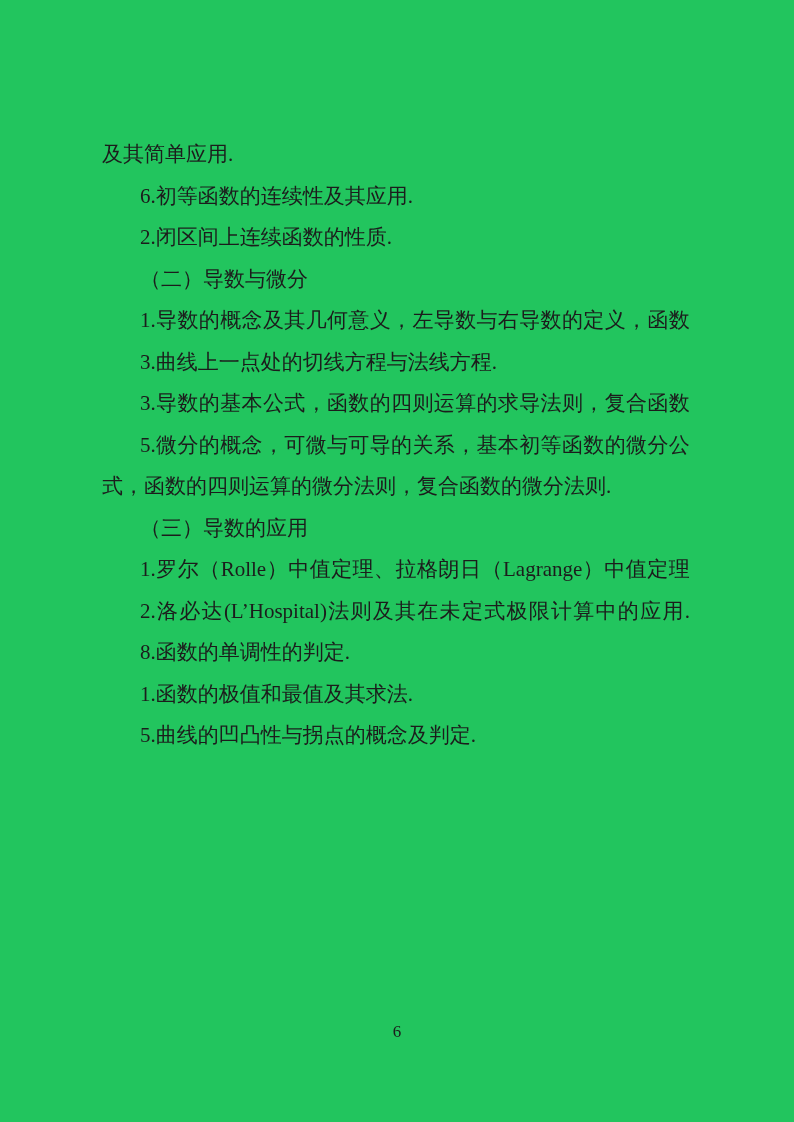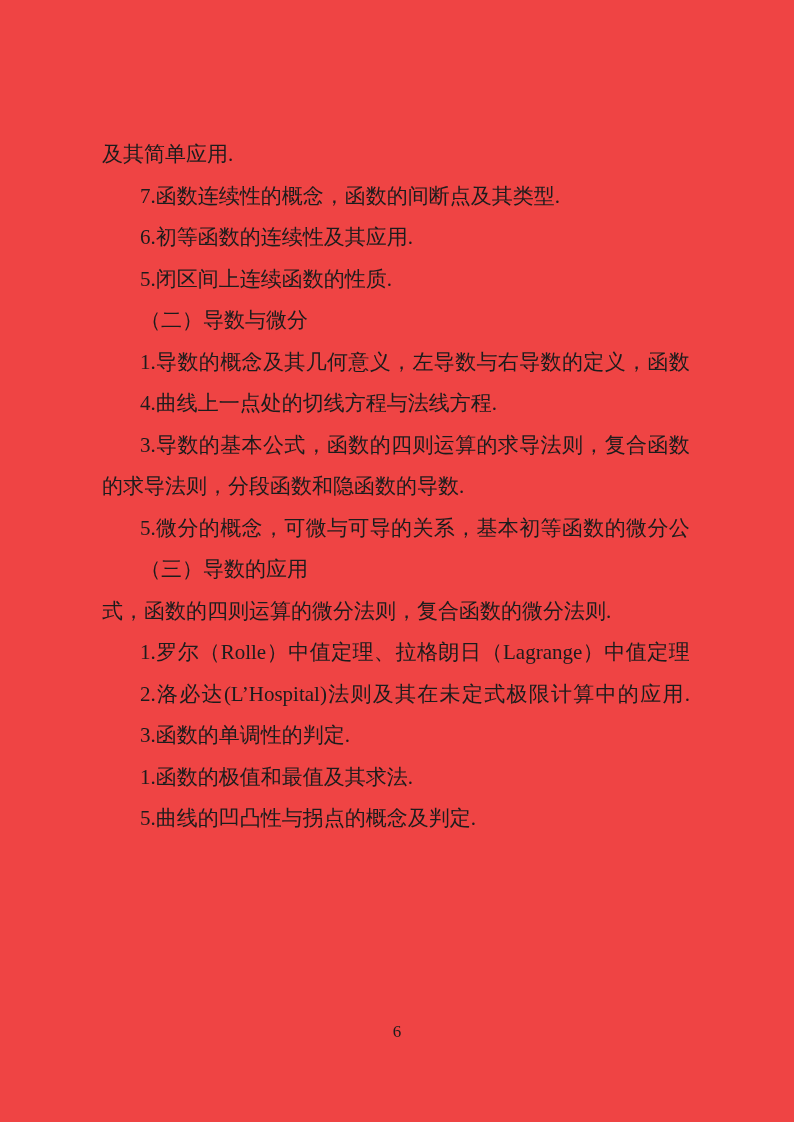--- a/index.html
+++ b/index.html
@@ -5,21 +5,21 @@
   html, body {
     margin: 0;
     padding: 0;
     background: #e8e8e8;
   }
   .page {
     position: relative;
     width: 794px;
     height: 1122px;
     margin: 0 auto;
-    background: #ef4444;
+    background: #22c55e;
     font-family: "Liberation Serif", "DejaVu Serif", serif;
     color: #1c1c1c;
     overflow: hidden;
   }
   .doc-body {
     position: absolute;
     left: 102px;
     top: 134px;
     width: 588px;
     font-size: 21px;
@@ -52,23 +52,22 @@
     line-height: 20px;
     color: #1c1c1c;
   }
 </style>
 </head>
 <body>
 
 <div class="page">
   <div class="doc-body" id="doc-body">
       <div class="line">及其简单应用.</div>
-      <div class="line indent">7.函数连续性的概念，函数的间断点及其类型.</div>
       <div class="line indent">6.初等函数的连续性及其应用.</div>
-      <div class="line indent">5.闭区间上连续函数的性质.</div>
+      <div class="line indent">2.闭区间上连续函数的性质.</div>
       <div class="line indent">（二）导数与微分</div>
       <div class="line indent fill">
         <span>1.</span>
         <span>导</span>
         <span>数</span>
         <span>的</span>
         <span>概</span>
         <span>念</span>
         <span>及</span>
         <span>其</span>
@@ -84,21 +83,21 @@
         <span>右</span>
         <span>导</span>
         <span>数</span>
         <span>的</span>
         <span>定</span>
         <span>义</span>
         <span>，</span>
         <span>函</span>
         <span>数</span>
       </div>
-      <div class="line indent">4.曲线上一点处的切线方程与法线方程.</div>
+      <div class="line indent">3.曲线上一点处的切线方程与法线方程.</div>
       <div class="line indent fill">
         <span>3.</span>
         <span>导</span>
         <span>数</span>
         <span>的</span>
         <span>基</span>
         <span>本</span>
         <span>公</span>
         <span>式</span>
         <span>，</span>
@@ -113,21 +112,20 @@
         <span>求</span>
         <span>导</span>
         <span>法</span>
         <span>则</span>
         <span>，</span>
         <span>复</span>
         <span>合</span>
         <span>函</span>
         <span>数</span>
       </div>
-      <div class="line">的求导法则，分段函数和隐函数的导数.</div>
       <div class="line indent fill">
         <span>5.</span>
         <span>微</span>
         <span>分</span>
         <span>的</span>
         <span>概</span>
         <span>念</span>
         <span>，</span>
         <span>可</span>
         <span>微</span>
@@ -142,22 +140,22 @@
         <span>本</span>
         <span>初</span>
         <span>等</span>
         <span>函</span>
         <span>数</span>
         <span>的</span>
         <span>微</span>
         <span>分</span>
         <span>公</span>
       </div>
+      <div class="line">式，函数的四则运算的微分法则，复合函数的微分法则.</div>
       <div class="line indent">（三）导数的应用</div>
-      <div class="line">式，函数的四则运算的微分法则，复合函数的微分法则.</div>
       <div class="line indent fill">
         <span>1.</span>
         <span>罗</span>
         <span>尔</span>
         <span>（</span>
         <span>Rolle</span>
         <span>）</span>
         <span>中</span>
         <span>值</span>
         <span>定</span>
@@ -192,18 +190,18 @@
         <span>极</span>
         <span>限</span>
         <span>计</span>
         <span>算</span>
         <span>中</span>
         <span>的</span>
         <span>应</span>
         <span>用</span>
         <span>.</span>
       </div>
-      <div class="line indent">3.函数的单调性的判定.</div>
+      <div class="line indent">8.函数的单调性的判定.</div>
       <div class="line indent">1.函数的极值和最值及其求法.</div>
       <div class="line indent">5.曲线的凹凸性与拐点的概念及判定.</div>
     </div>
   <div class="page-number">6</div>
 </div>
 
 </body></html>

